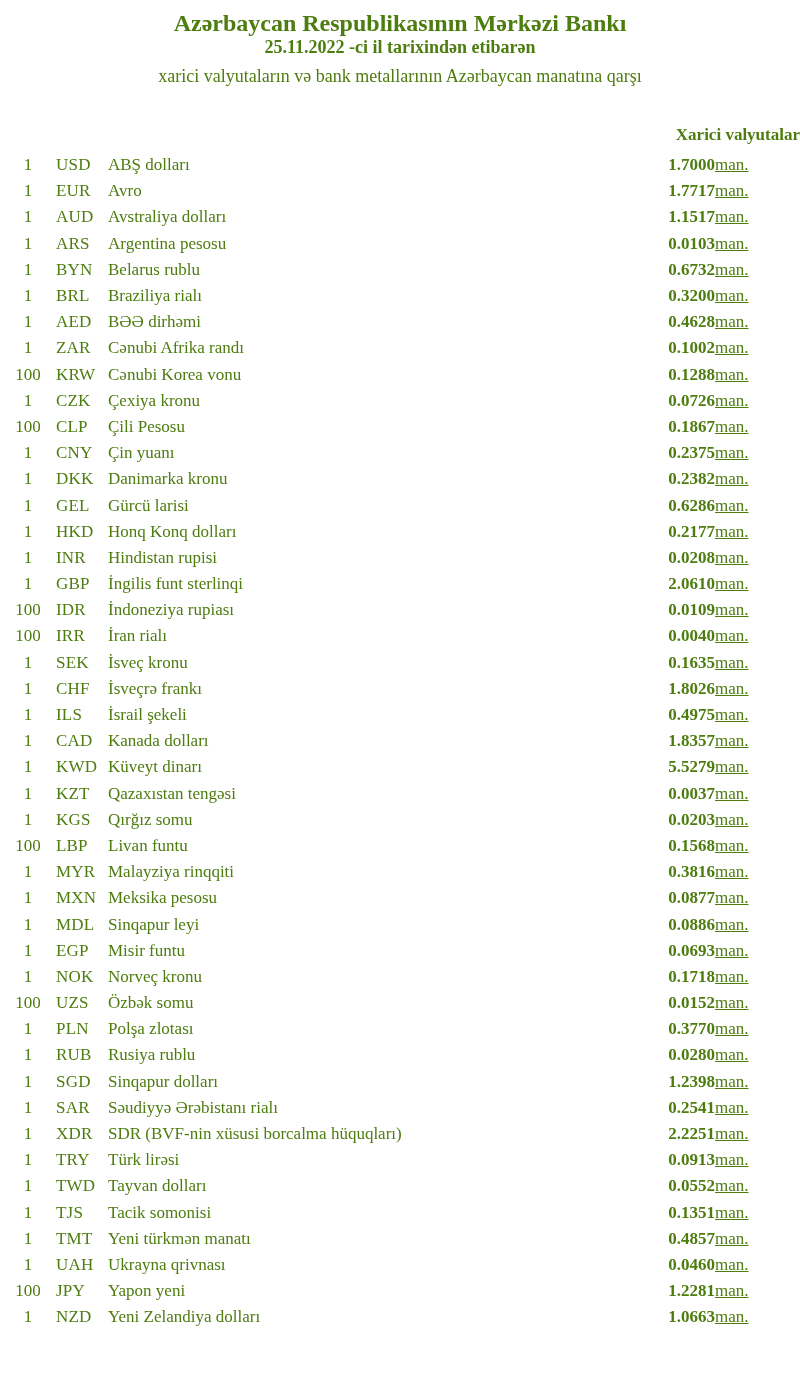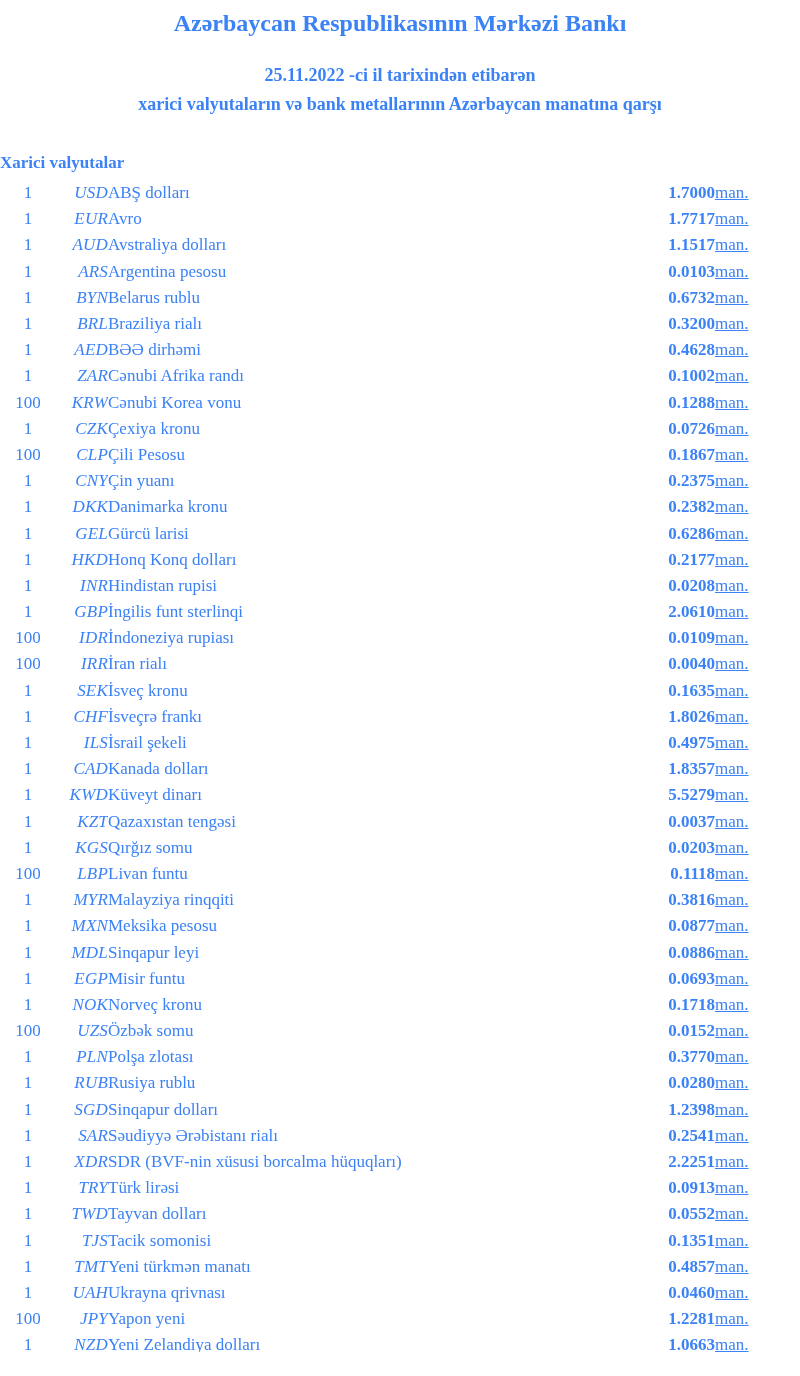--- a/index.html
+++ b/index.html
@@ -5,54 +5,54 @@
   html, body {
     margin: 0;
     padding: 0;
     background: #ffffff;
   }
   .page {
     position: relative;
     width: 800px;
     height: 1352px;
     background: #ffffff;
-    color: #3b82f6;
+    color: #4d7c0f;
     font-family: "Liberation Serif", "DejaVu Serif", serif;
     overflow: hidden;
   }
   .doc-header { text-align: center; }
   .bank-title {
     margin: 0;
     padding-top: 9px;
     font-size: 24px;
     line-height: 28px;
     font-weight: 700;
   }
   .date-line {
-    margin-top: 28px;
+    margin-top: 0;
     font-size: 18px;
     line-height: 21px;
     font-weight: 700;
   }
   .subject-line {
     margin-top: 8px;
     font-size: 18px;
     line-height: 21px;
-    font-weight: 700;
+    font-weight: 400;
   }
   .bulletin-title {
     margin-top: 7px;
     font-size: 19px;
     line-height: 22px;
     font-weight: 700;
     letter-spacing: 0.3px;
   }
   .section-title {
     margin: 38px 0 0 0;
-    text-align: left;
+    text-align: right;
     font-size: 17px;
     line-height: 20px;
     font-weight: 700;
   }
   table.rates {
     margin-top: 7px;
     width: 800px;
     border-collapse: collapse;
     table-layout: fixed;
   }
@@ -62,21 +62,21 @@
     vertical-align: middle;
     font-size: 17px;
     white-space: nowrap;
     overflow: hidden;
   }
   col.c-qty  { width: 56px; }
   col.c-code { width: 52px; }
   col.c-rate { width: 120px; }
   col.c-unit { width: 85px; }
   td.qty  { text-align: center; font-size: 16px; }
-  td.code { text-align: right; letter-spacing: 0.2px; font-style: italic; }
+  td.code { text-align: left; letter-spacing: 0.2px; }
   td.name { text-align: left; padding-left: 7px; }
   td.rate {
     text-align: right;
     font-size: 16px;
     font-weight: 700;
   }
   td.unit { text-align: left; padding-left: 18px; text-decoration: underline; }
 </style>
 </head>
 <body>
@@ -305,21 +305,21 @@
       <td class="code">KGS</td>
       <td class="name">Qırğız somu</td>
       <td class="rate">0.0203</td>
       <td class="unit">man.</td>
     </tr>
 
     <tr>
       <td class="qty">100</td>
       <td class="code">LBP</td>
       <td class="name">Livan funtu</td>
-      <td class="rate">0.1118</td>
+      <td class="rate">0.1568</td>
       <td class="unit">man.</td>
     </tr>
 
     <tr>
       <td class="qty">1</td>
       <td class="code">MYR</td>
       <td class="name">Malayziya rinqqiti</td>
       <td class="rate">0.3816</td>
       <td class="unit">man.</td>
     </tr>

